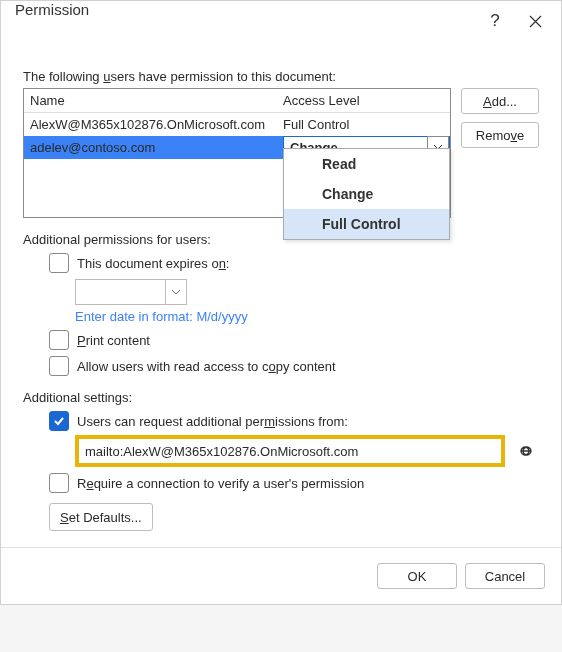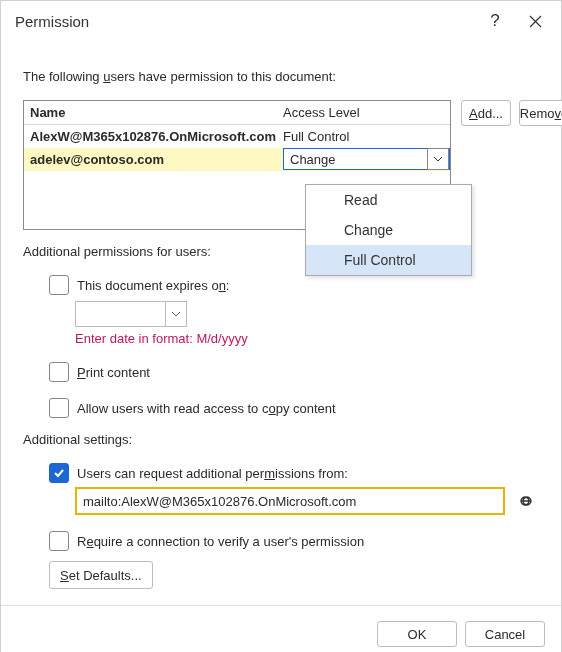--- a/index.html
+++ b/index.html
@@ -1,54 +1,54 @@
 <!DOCTYPE html>
 <html><head>
 <meta charset="utf-8">
 <style>
   html,body{margin:0;padding:0;font-family:"Segoe UI",Arial,sans-serif;font-size:13px;color:#2a2a2a;background:#f5f5f5;}
   .dialog{width:562px;box-sizing:border-box;background:#fff;border:1px solid #d0d0d0;}
-  .title-bar{display:flex;align-items:center;height:40px;padding:0 6px 0 14px;font-size:15px;color:#333;}
+  .title-bar{display:flex;height:40px;padding:0 6px 0 14px;font-size:15px;color:#333;}
   .title-text{flex:1;}
   .title-btn{width:40px;height:40px;display:flex;align-items:center;justify-content:center;color:#333;}
   .body{padding:6px 22px 16px 22px;}
   .body .body-inner{padding-top:6px;}
   .row{display:flex;align-items:center;}
   .chk{width:18px;height:18px;border:1px solid #888;border-radius:3px;margin-right:8px;display:inline-flex;align-items:center;justify-content:center;flex:0 0 auto;background:#fff;}
   .chk.checked{background:#1b67d3;border-color:#1b67d3;}
   .chk.checked svg{display:block;}
   .chk svg{display:none;}
   .lbl{display:inline-block;}
   u{text-decoration:underline;}
   .sect{margin-top:14px;}
-  .users-label{margin-top:16px;margin-bottom:16px;}
+  .users-label{margin-top:16px;margin-bottom:4px;}
   .users-wrap{display:flex;align-items:flex-start;}
   .table{flex:1;border:1px solid #8a8a8a;min-height:128px;background:#fff;position:relative;overflow:visible;}
   .th-row,.td-row{display:flex;align-items:center;height:23px;}
   .th-row{border-bottom:1px solid #dcdcdc;}
-  .col-name{flex:1;padding-left:6px;white-space:nowrap;overflow:hidden;text-overflow:ellipsis;font-weight:bold;}
+  .col-name{flex:1;padding-left:6px;white-space:nowrap;overflow:hidden;text-overflow:ellipsis;}
   .col-acc{width:167px;padding-left:6px;position:relative;}
-  .td-row.sel{background:#fef9c3;}
+  .td-row.sel{background:#3b82f6;}
   .td-row.sel .col-acc{padding-left:0;}
   .combo{position:absolute;left:0;right:0;top:0;height:22px;border:1px solid #1b67d3;box-sizing:border-box;display:flex;align-items:center;background:#fff;}
   .combo-text{flex:1;padding-left:6px;}
   .combo-btn{width:20px;height:20px;border:1px solid #888;margin:0 0 0 0;display:flex;align-items:center;justify-content:center;}
-  .dropdown{position:absolute;left:0;top:36px;width:165px;border:1px solid #aaa;background:#fff;z-index:10;box-shadow:2px 2px 4px rgba(0,0,0,0.12);margin-left:22px;}
+  .dropdown{position:absolute;left:0;top:12px;width:165px;border:1px solid #aaa;background:#fff;z-index:10;box-shadow:2px 2px 4px rgba(0,0,0,0.12);}
   .dd-item{height:30px;display:flex;align-items:center;padding-left:38px;font-size:14px;color:#333;}
   .dd-item.hover{background:#d6e5f7;}
-  .side{width:78px;margin-left:10px;display:flex;flex-direction:row;gap:8px;}
+  .side{width:78px;margin-left:10px;display:flex;flex-direction:column;gap:8px;}
   .btn{height:26px;border:1px solid #bdbdbd;border-radius:3px;background:#fff;display:flex;align-items:center;justify-content:center;padding:0 10px;min-width:50px;box-sizing:border-box;font-size:13px;white-space:nowrap;}
   .indent{padding-left:26px;}
   .date-input{border:1px solid #bbb;height:24px;width:110px;margin-top:6px;margin-bottom:4px;display:flex;align-items:center;}
   .date-input .dd{width:20px;height:100%;border-left:1px solid #bbb;display:flex;align-items:center;justify-content:center;margin-left:auto;}
-  .hint{color:#be185d;margin-top:2px;}
-  .opt-row{display:flex;align-items:center;margin-top:16px;}
+  .hint{color:#3b82f6;margin-top:2px;}
+  .opt-row{display:flex;align-items:center;margin-top:6px;}
   .opt-row .lbl{margin-left:0;}
   .mailto-row{display:flex;align-items:center;margin-top:4px;}
-  .text-input{border:2px solid #eab308;height:24px;flex:1;padding:0 6px;display:flex;align-items:center;background:#fff;overflow:hidden;}
+  .text-input{border:4px solid #eab308;height:24px;flex:1;padding:0 6px;display:flex;align-items:center;background:#fff;overflow:hidden;}
   .link-icon{width:26px;height:26px;display:flex;align-items:center;justify-content:center;margin-left:8px;color:#333;}
   .defaults-btn{height:26px;border:1px solid #bdbdbd;border-radius:3px;background:#fff;display:inline-flex;align-items:center;padding:0 10px;margin-top:10px;}
   .footer{border-top:1px solid #e0e0e0;height:56px;display:flex;align-items:center;justify-content:flex-end;padding-right:16px;gap:8px;}
   .footer .btn{min-width:80px;}
   .qmark{font-size:17px;}
 </style>
 </head>
 <body>
 
 <div class="dialog">
@@ -76,21 +76,21 @@
         <div class="th-row">
           <div class="col-name">Name</div>
           <div class="col-acc">Access Level</div>
         </div>
         <div class="td-row">
           <div class="col-name">AlexW@M365x102876.OnMicrosoft.com</div>
           <div class="col-acc">Full Control</div>
         </div>
         <div class="td-row sel">
           <div class="col-name">adelev@contoso.com</div>
-          <div class="col-acc" style="height:100%;">
+          <div class="col-acc" style="height:100%;font-weight:bold;">
             <div class="combo">
               <span class="combo-text">Change</span>
               <span class="combo-btn">
                 <svg width="10" height="6" viewBox="0 0 10 6">
                       <path d="M1 1 L5 5 L9 1" stroke="#333" stroke-width="1" fill="none"></path>
                     </svg>
               </span>
             </div>
             <div class="dropdown">
               <div class="dd-item">Read</div>

